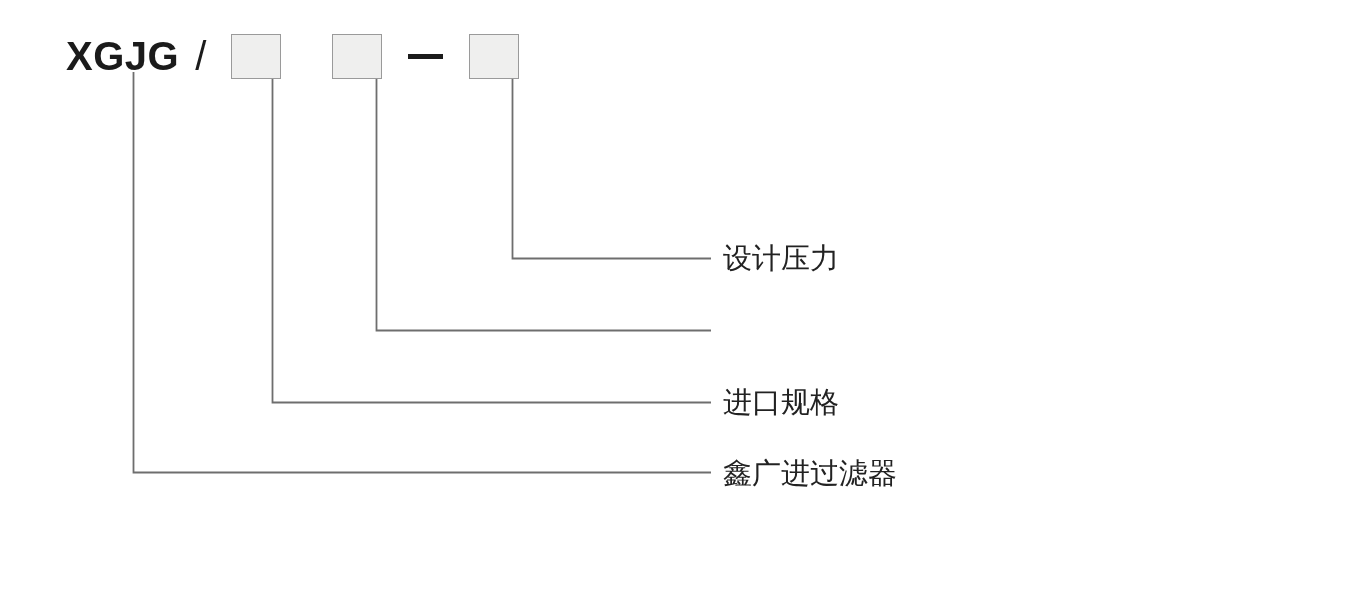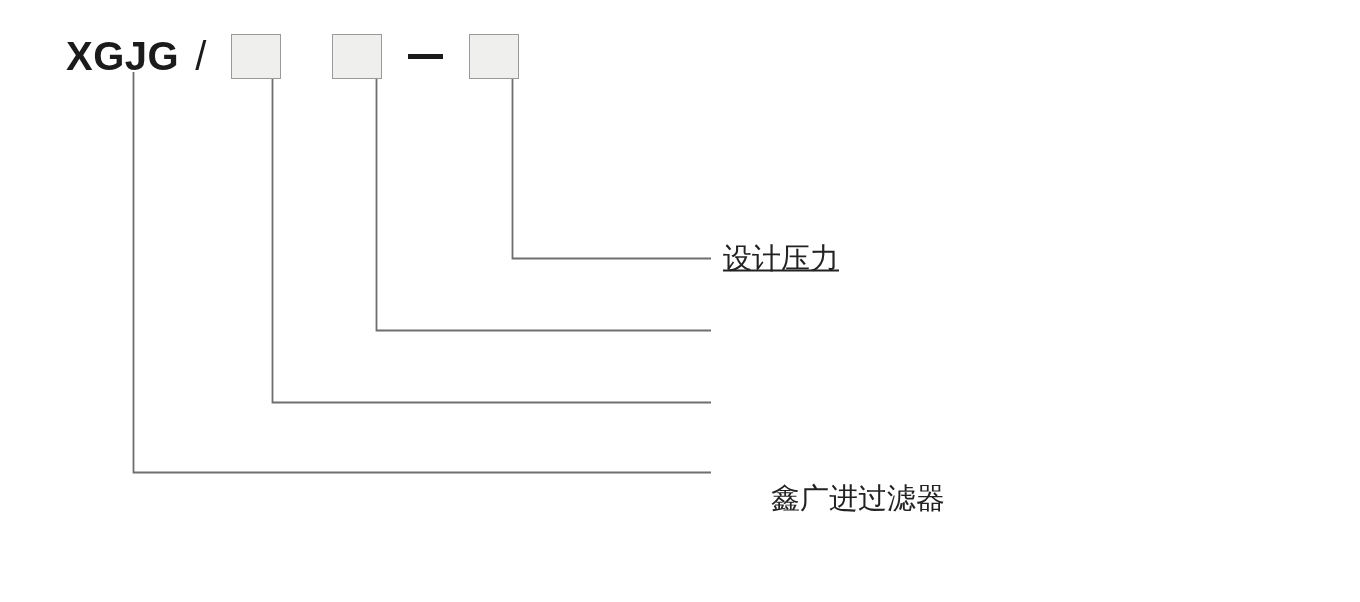--- a/index.html
+++ b/index.html
@@ -80,24 +80,24 @@
   .leader-label {
     position: absolute;
     left: 723px;
     font-size: 29px;
     font-weight: 400;
     color: #222222;
     line-height: 1;
     white-space: nowrap;
     transform: translateY(-50%);
   }
-  .lbl-1 { top: 258px; text-decoration: underline; }
+  .lbl-1 { top: 258px; }
   .lbl-2 { top: 330px; }
   .lbl-3 { top: 402px; }
-  .lbl-4 { top: 498px; font-weight: 500; margin-left: 48px; }
+  .lbl-4 { top: 473px; font-weight: 500; }
 </style>
 </head>
 <body>
 
 <div id="canvas">
 
   <div class="code-row">
     <span class="code-prefix">XGJG</span>
     <span class="code-slash">/</span>
     <span class="code-slot slot-gap-a"></span>
@@ -109,16 +109,17 @@
   <svg id="leaders" viewBox="0 0 1360 602">
     <path d="M 512.5 79 L 512.5 258.5 L 711 258.5"></path>
     <path d="M 376.5 79 L 376.5 330.5 L 711 330.5"></path>
     <path d="M 272.5 79 L 272.5 402.5 L 711 402.5"></path>
     <path d="M 133.5 72 L 133.5 472.5 L 711 472.5"></path>
   </svg>
 
   <div class="leader-label lbl-1">设计压力</div>
 
 
+  <div class="leader-label lbl-3">进口规格</div>
 
   <div class="leader-label lbl-4">鑫广进过滤器</div>
 
 </div>
 
 </body></html>

